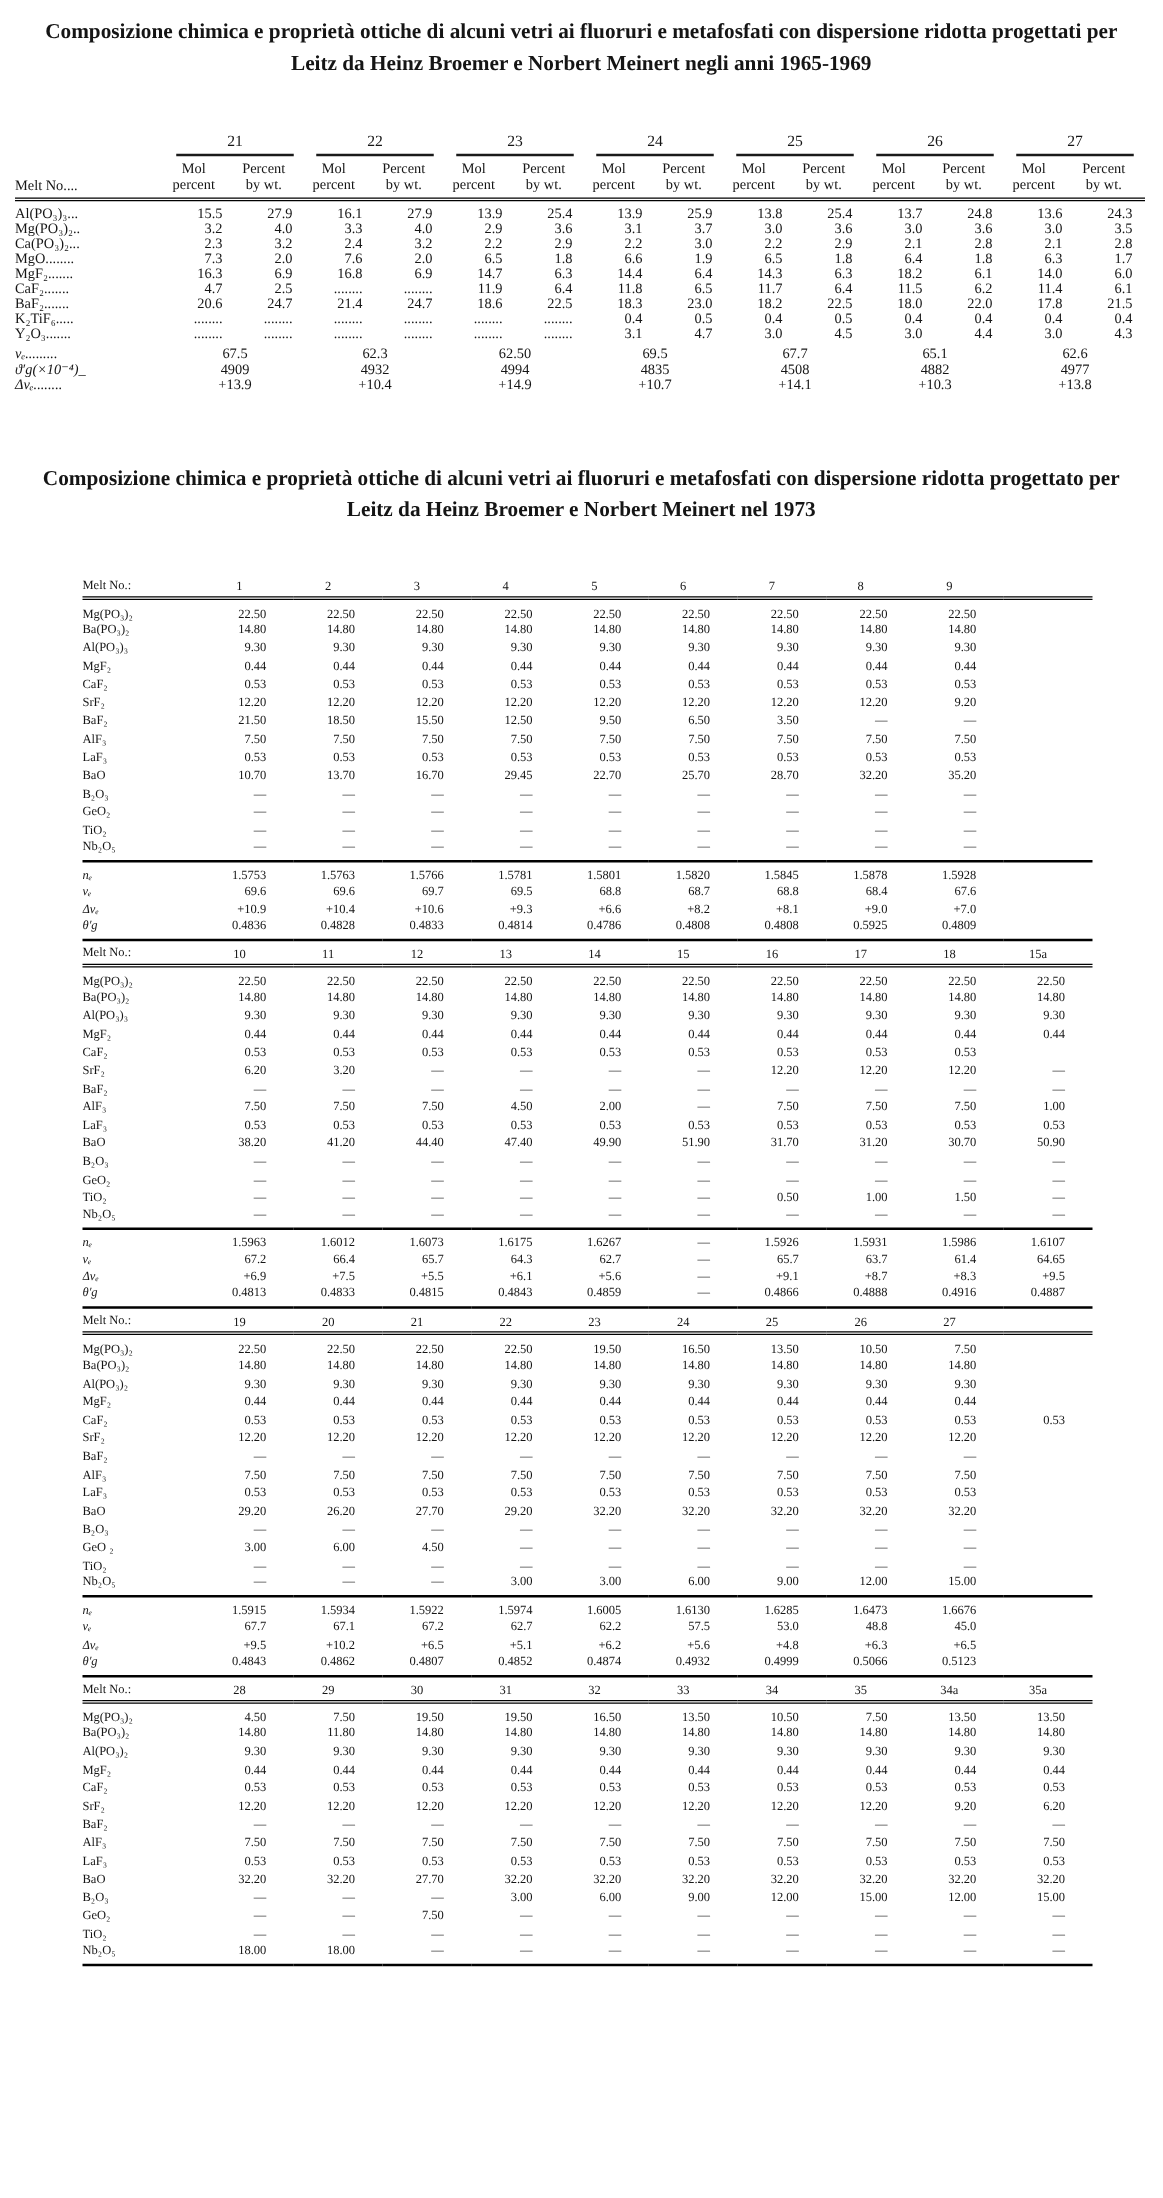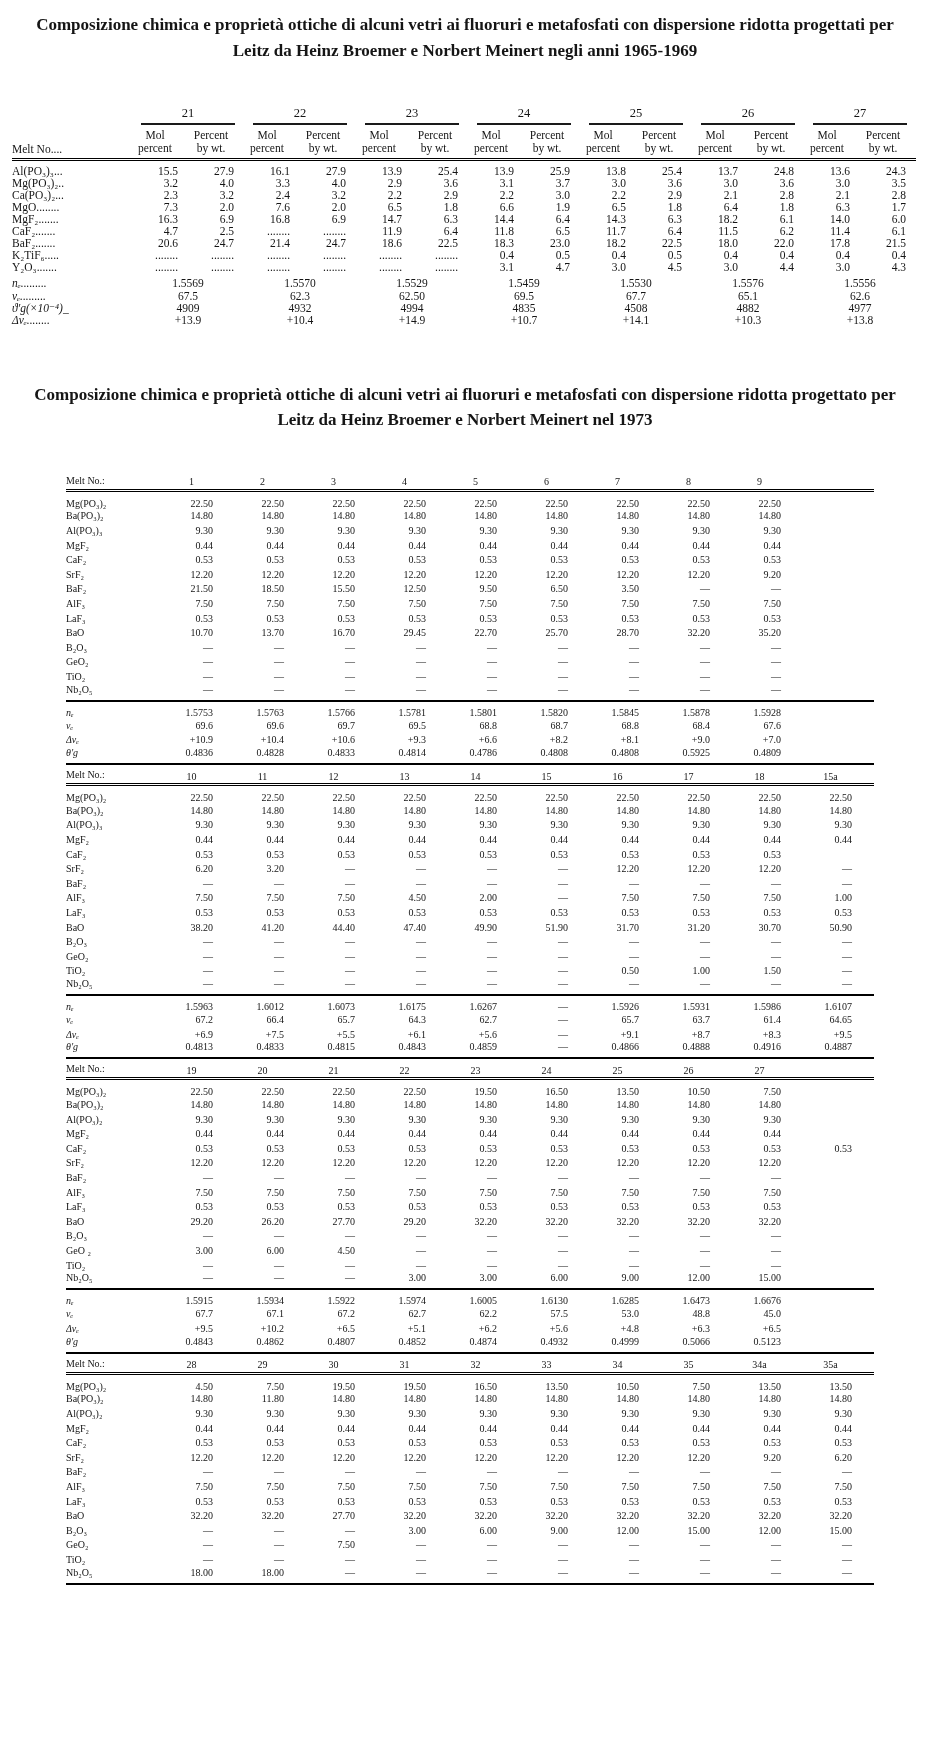--- a/index.html
+++ b/index.html
@@ -251,30 +251,20 @@
           <td class="num">3.0</td>
           <td class="num">4.5</td>
           <td class="num">3.0</td>
           <td class="num">4.4</td>
           <td class="num">3.0</td>
           <td class="num">4.3</td>
         </tr>
       </tbody>
       <tbody>
         <tr>
-          <td class="lbl ital">nₑ.........</td>
-          <td class="propval" colspan="2">1.5569</td>
-          <td class="propval" colspan="2">1.5570</td>
-          <td class="propval" colspan="2">1.5529</td>
-          <td class="propval" colspan="2">1.5459</td>
-          <td class="propval" colspan="2">1.5530</td>
-          <td class="propval" colspan="2">1.5576</td>
-          <td class="propval" colspan="2">1.5556</td>
-        </tr>
-        <tr>
           <td class="lbl ital">vₑ.........</td>
           <td class="propval" colspan="2">67.5</td>
           <td class="propval" colspan="2">62.3</td>
           <td class="propval" colspan="2">62.50</td>
           <td class="propval" colspan="2">69.5</td>
           <td class="propval" colspan="2">67.7</td>
           <td class="propval" colspan="2">65.1</td>
           <td class="propval" colspan="2">62.6</td>
         </tr>
         <tr>

